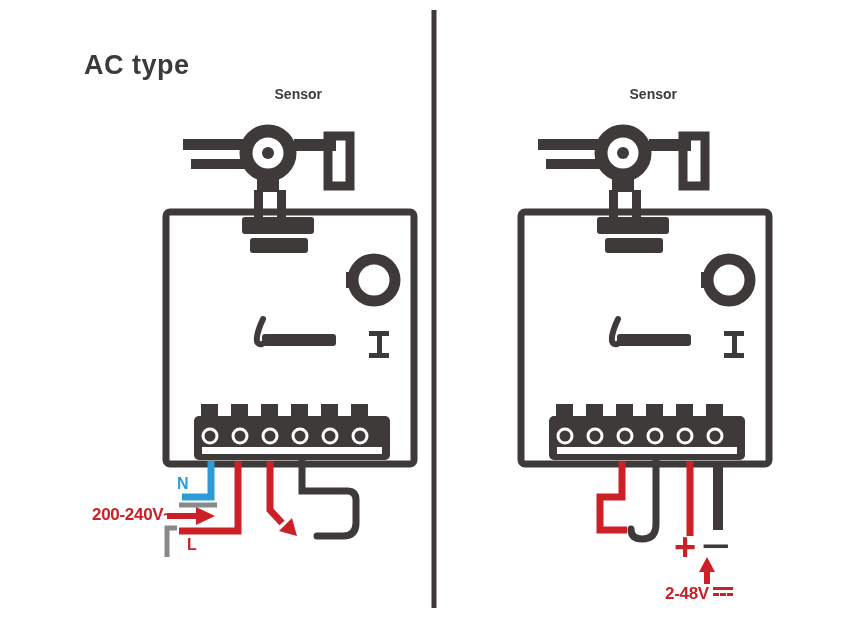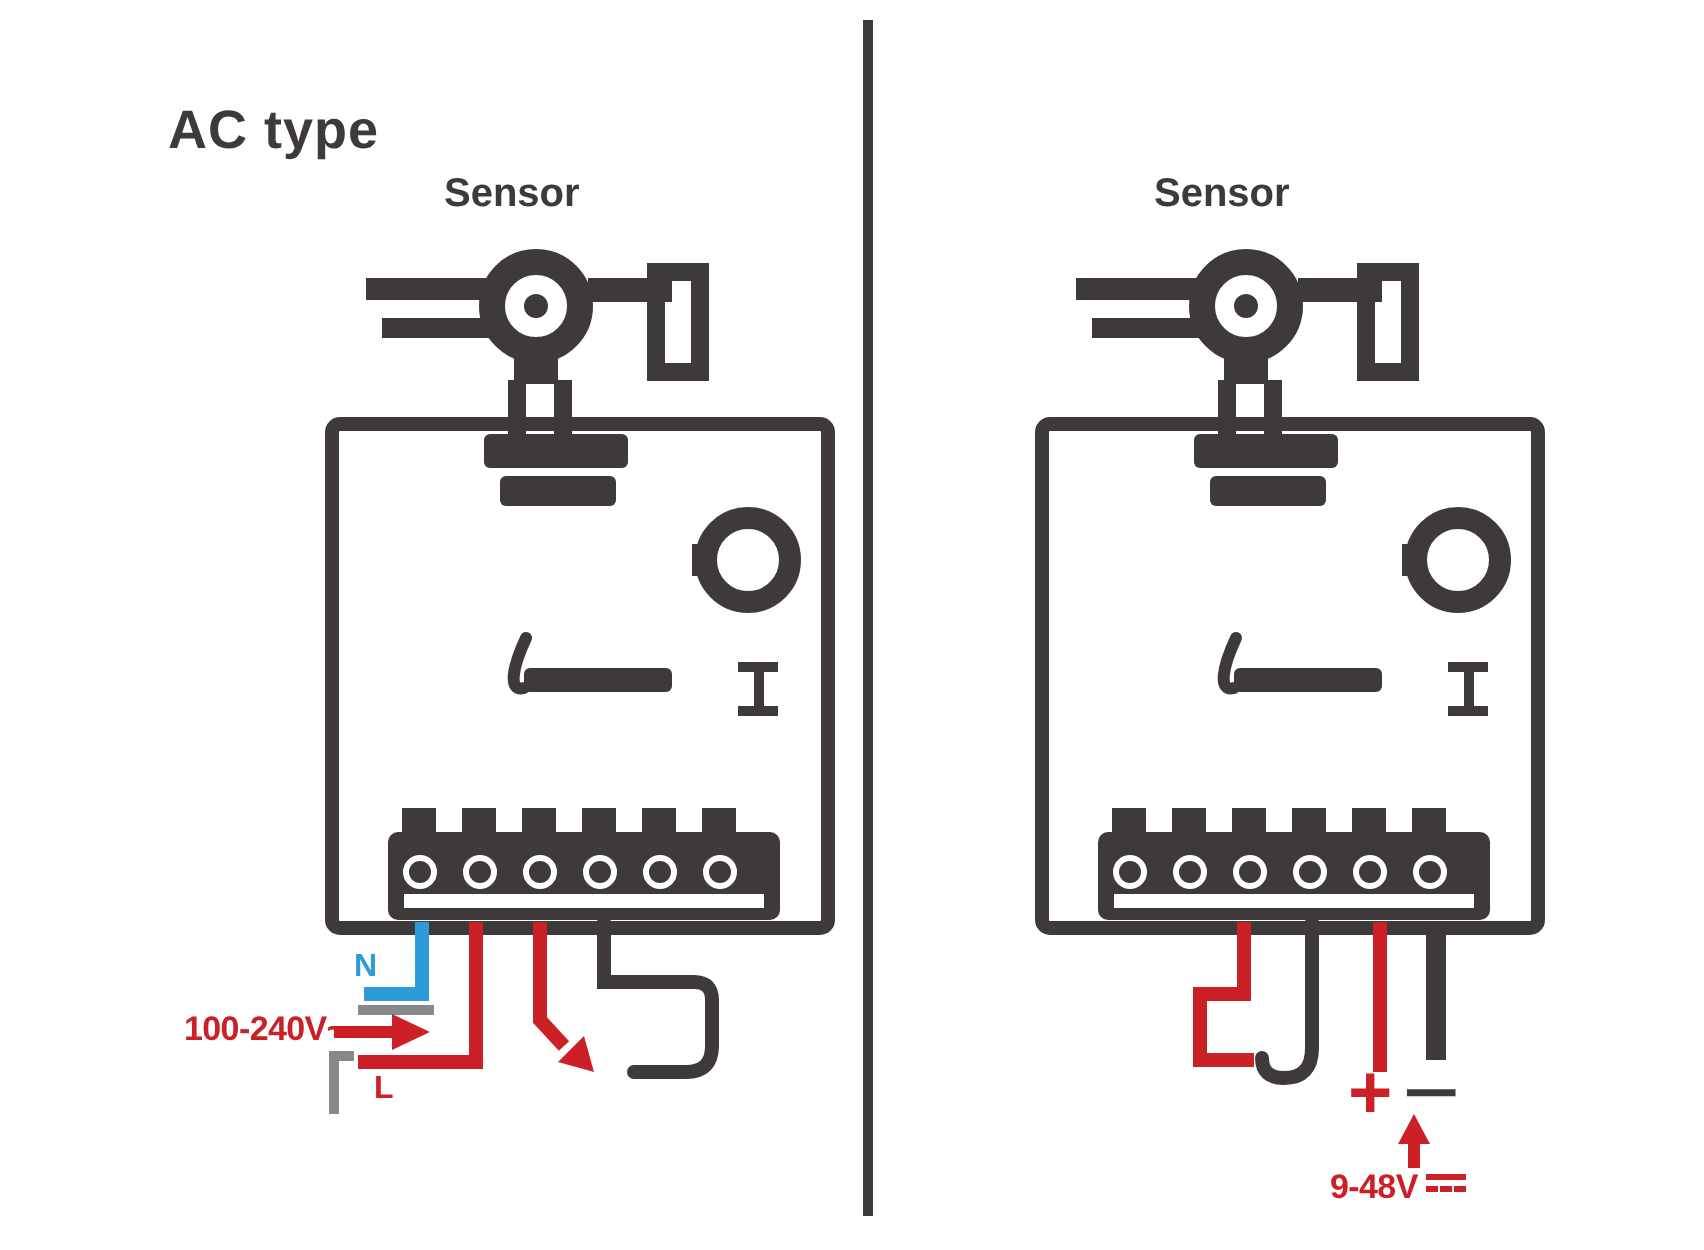--- a/index.html
+++ b/index.html
@@ -3,21 +3,21 @@
 <meta charset="utf-8">
 <style>
   html,body{margin:0;padding:0;background:#fff;}
   .canvas{
     position:relative;width:852px;height:625px;background:#ffffff;
     font-family:"Liberation Sans", sans-serif;overflow:hidden;
   }
   svg{position:absolute;left:0;top:0;}
   .txt{position:absolute;white-space:nowrap;color:#3e3a39;}
   .title{font-size:27px;font-weight:700;letter-spacing:0.5px;text-align:right;}
-  .sensor-label{font-size:20px;font-weight:700;width:100px;text-align:left;}
+  .sensor-label{font-size:14px;font-weight:700;width:100px;text-align:right;}
   .wire-label{font-size:16px;font-weight:700;}
   .blue{color:#2d9bd5;}
   .red{color:#cb2026;}
   .volt-label{font-size:17px;font-weight:700;color:#cb2026;letter-spacing:-0.3px;}
   .plus-sign{font-size:38px;font-weight:700;color:#cb2026;line-height:40px;}
   .minus-sign{font-size:50px;font-weight:400;color:#3e3a39;line-height:52px;}
   .dc-symbol{
     display:inline-block;width:20px;height:11px;margin-left:4px;position:relative;top:-1px;
   }
   .dc-symbol .bar{display:block;width:20px;height:0;border-top:3px solid #cb2026;}
@@ -173,22 +173,22 @@
     </g>
   </svg>
 
   <div class="txt title" style="left:84px;top:50px;">AC type</div>
 
   <div class="txt sensor-label" style="left:222px;top:86px;">Sensor</div>
   <div class="txt sensor-label" style="left:577px;top:86px;">Sensor</div>
 
   <div class="txt wire-label blue" style="left:177px;top:475px;">N</div>
   <div class="txt wire-label red" style="left:187px;top:536px;">L</div>
-  <div class="txt volt-label" style="left:92px;top:505px;">100-240V~</div>
+  <div class="txt volt-label" style="left:92px;top:505px;">200-240V~</div>
 
   <div class="txt plus-sign" style="left:674px;top:527px;">+</div>
   <div class="txt minus-sign" style="left:701px;top:520px;">−</div>
 
   <div class="txt volt-label" style="left:665px;top:584px;">
-    <span>9-48V</span><span class="dc-symbol"><span class="bar"></span><span class="dashes"></span></span>
+    <span>2-48V</span><span class="dc-symbol"><span class="bar"></span><span class="dashes"></span></span>
   </div>
 
 </div>
 
 </body></html>

